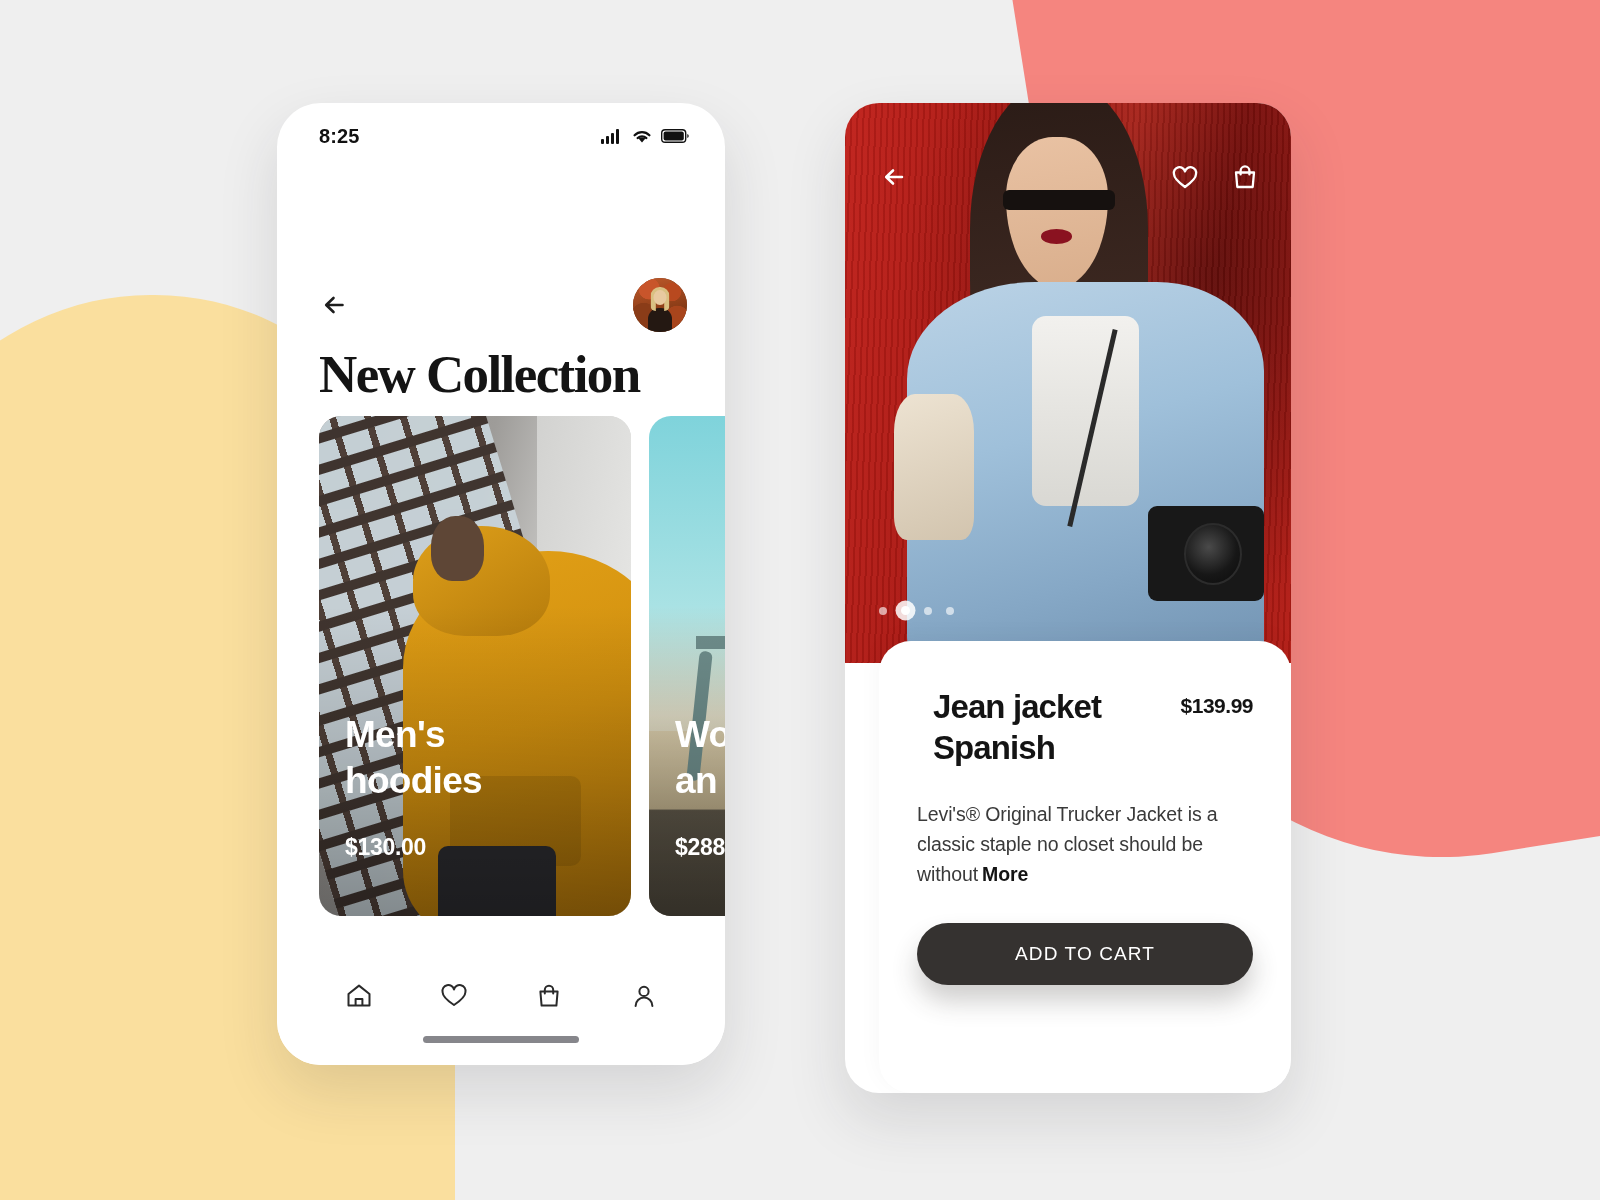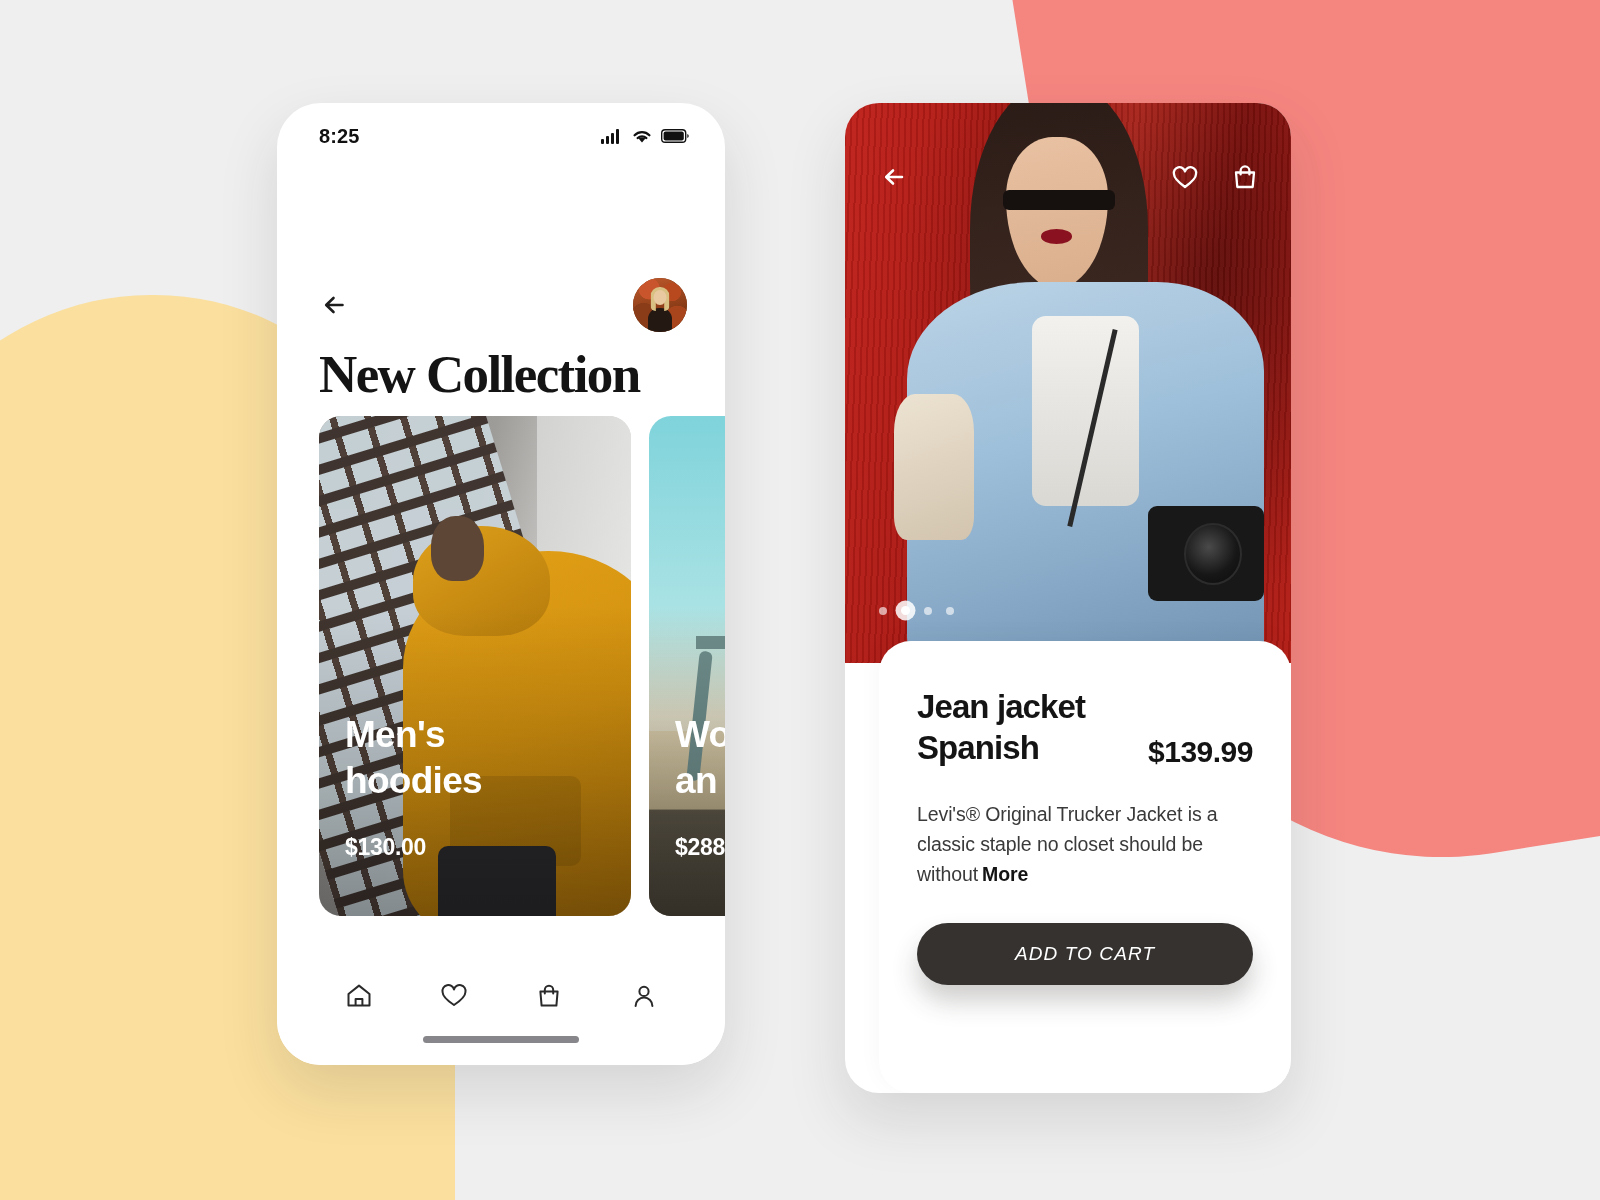--- a/index.html
+++ b/index.html
@@ -368,34 +368,35 @@
   .sheet {
     position: absolute;
     left: 34px; right: 0; top: 538px; bottom: 0;
     background: #fff;
     border-radius: 32px;
     padding: 46px 38px 0 38px;
     box-shadow: 0 -4px 24px rgba(0,0,0,0.04);
   }
 
   .sheet-head {
-    display: flex; align-items: flex-end;
+    display: flex; align-items: flex-start;
     justify-content: space-between;
     gap: 14px;
+    margin-left: 16px;
   }
   .product-name {
     font-size: 33px;
     font-weight: bold;
     line-height: 1.24;
     letter-spacing: -.9px;
     color: #141414;
     white-space: pre-line;
   }
   .product-price {
-    font-size: 30px;
+    font-size: 21px;
     font-weight: bold;
     letter-spacing: -.5px;
     color: #141414;
     white-space: nowrap;
     padding-top: 7px;
   }
 
   .product-desc {
     margin-top: 30px;
     font-size: 19.5px;
@@ -432,21 +433,20 @@
     width: 100%; height: 62px;
     background: #353230;
     color: #fff;
     border: none;
     border-radius: 32px;
     font-size: 19px;
     letter-spacing: 1.1px;
     font-family: "Liberation Sans", sans-serif;
     cursor: pointer;
     box-shadow: 0 16px 26px rgba(53,50,48,0.24);
-    font-style: italic;
   }
 </style>
 </head>
 <body>
 
 <div id="stage">
 
   <div class="blob-yellow"></div>
   <div class="blob-coral"></div>
 

